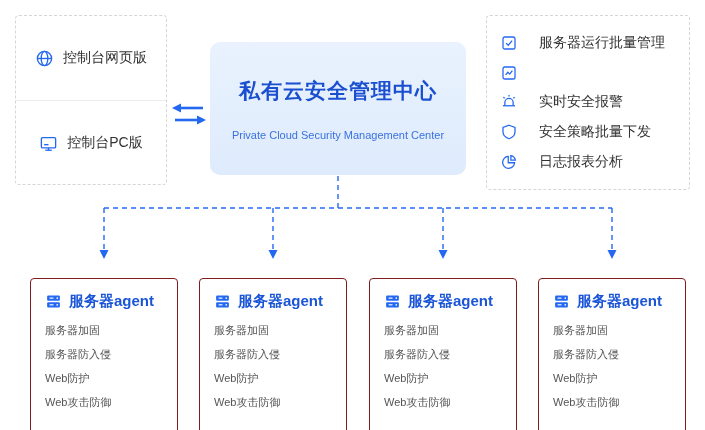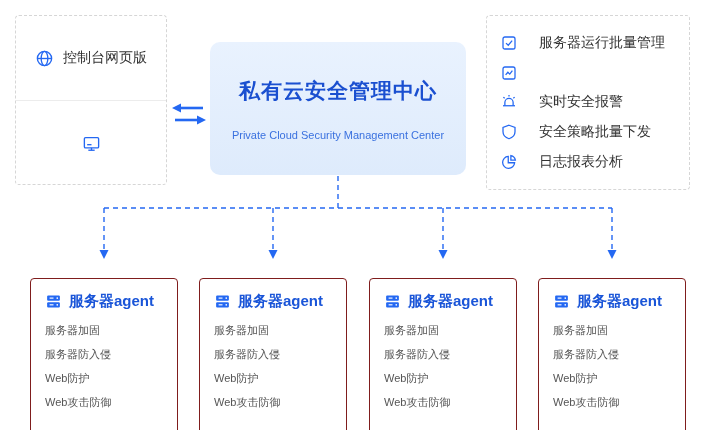--- a/index.html
+++ b/index.html
@@ -63,20 +63,21 @@
     <div class="left-divider"></div>
     <div class="left-cell">
       <span class="icon">
         <svg width="19" height="19" viewBox="0 0 24 24" fill="none" stroke="currentColor" stroke-width="1.7">
           <rect x="3" y="4.5" width="18" height="13" rx="1.5"></rect>
             <line x1="6.5" y1="13.5" x2="12" y2="13.5"></line>
             <line x1="12" y1="17.5" x2="12" y2="20.5"></line>
             <line x1="8" y1="20.5" x2="16" y2="20.5"></line>
         </svg>
       </span>
+      <span>控制台PC版</span>
     </div>
   </div>
 
   <div class="exchange">
     <svg width="38" height="28" viewBox="0 0 38 28">
       <line x1="33" y1="8" x2="10" y2="8" stroke="currentColor" stroke-width="2.6"></line>
       <polygon points="11,3.5 11,12.5 2,8" fill="currentColor"></polygon>
       <line x1="5" y1="20" x2="28" y2="20" stroke="currentColor" stroke-width="2.6"></line>
       <polygon points="27,15.5 27,24.5 36,20" fill="currentColor"></polygon>
     </svg>

